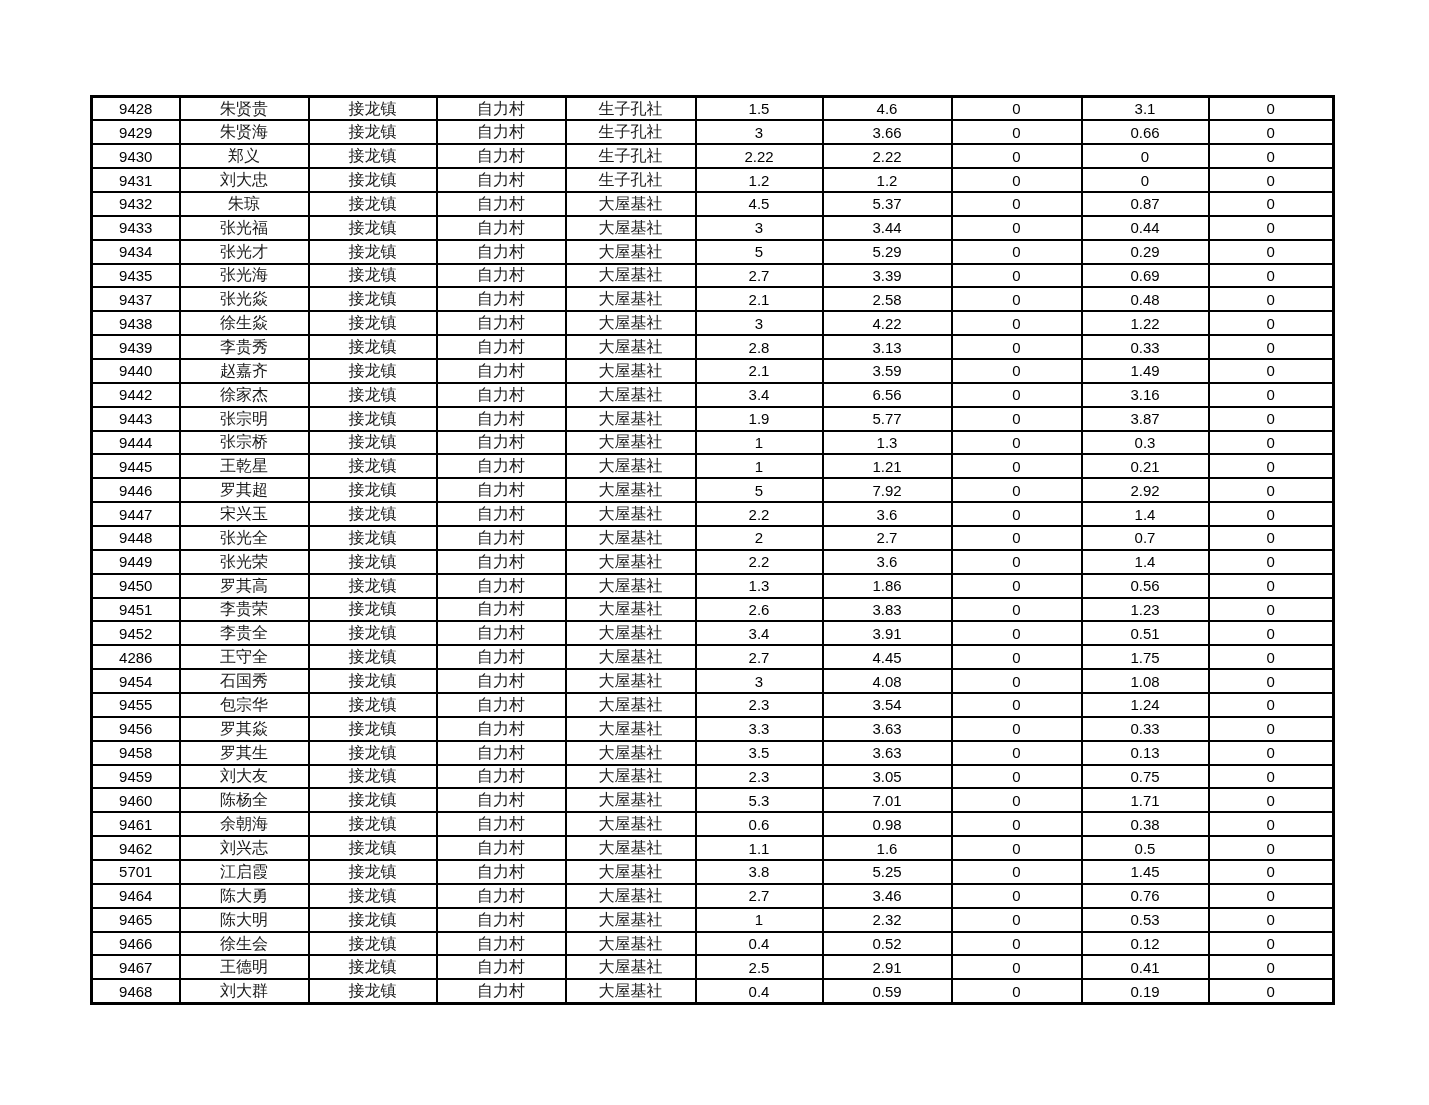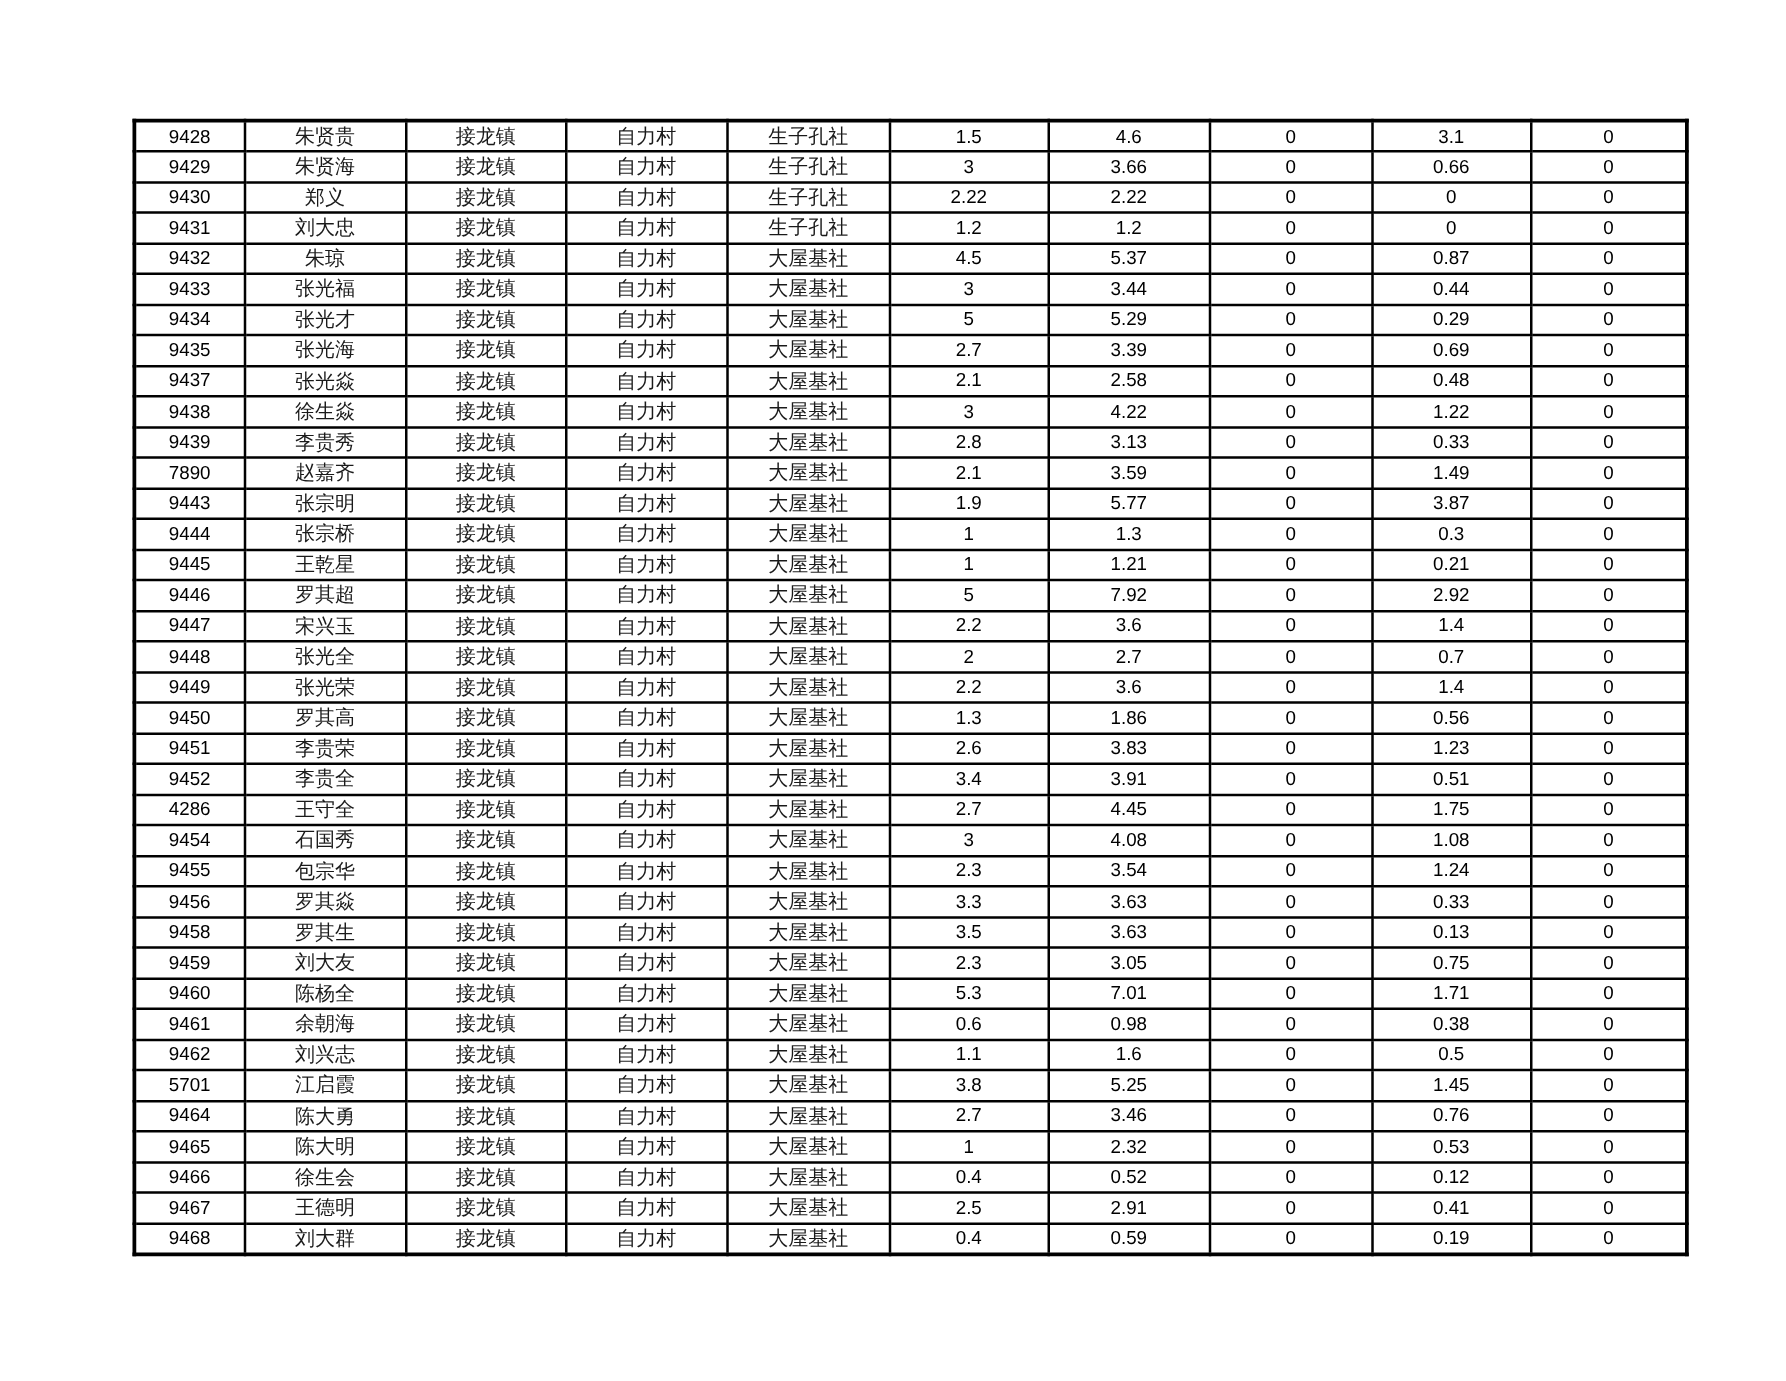--- a/index.html
+++ b/index.html
@@ -11,21 +11,20 @@
     height: 1105px;
     background: #ffffff;
     position: relative;
     font-family: "Liberation Sans", sans-serif;
     overflow: hidden;
   }
   .sheet {
     position: absolute;
     left: 90px;
     top: 95px;
-    margin-left: 16px;
   }
   table.grid {
     border-collapse: collapse;
     table-layout: fixed;
     width: 1242px;
     height: 910px;
     border: 3px solid #000000;
   }
   table.grid td {
     border: 2px solid #000000;
@@ -191,29 +190,41 @@
           <td class="cjk">接龙镇</td>
           <td class="cjk">自力村</td>
           <td class="cjk">大屋基社</td>
           <td>2.8</td>
           <td>3.13</td>
           <td>0</td>
           <td>0.33</td>
           <td>0</td>
         </tr>
         <tr>
-          <td>7890</td>
+          <td>9440</td>
           <td class="cjk">赵嘉齐</td>
           <td class="cjk">接龙镇</td>
           <td class="cjk">自力村</td>
           <td class="cjk">大屋基社</td>
           <td>2.1</td>
           <td>3.59</td>
           <td>0</td>
           <td>1.49</td>
+          <td>0</td>
+        </tr>
+        <tr>
+          <td>9442</td>
+          <td class="cjk">徐家杰</td>
+          <td class="cjk">接龙镇</td>
+          <td class="cjk">自力村</td>
+          <td class="cjk">大屋基社</td>
+          <td>3.4</td>
+          <td>6.56</td>
+          <td>0</td>
+          <td>3.16</td>
           <td>0</td>
         </tr>
         <tr>
           <td>9443</td>
           <td class="cjk">张宗明</td>
           <td class="cjk">接龙镇</td>
           <td class="cjk">自力村</td>
           <td class="cjk">大屋基社</td>
           <td>1.9</td>
           <td>5.77</td>

